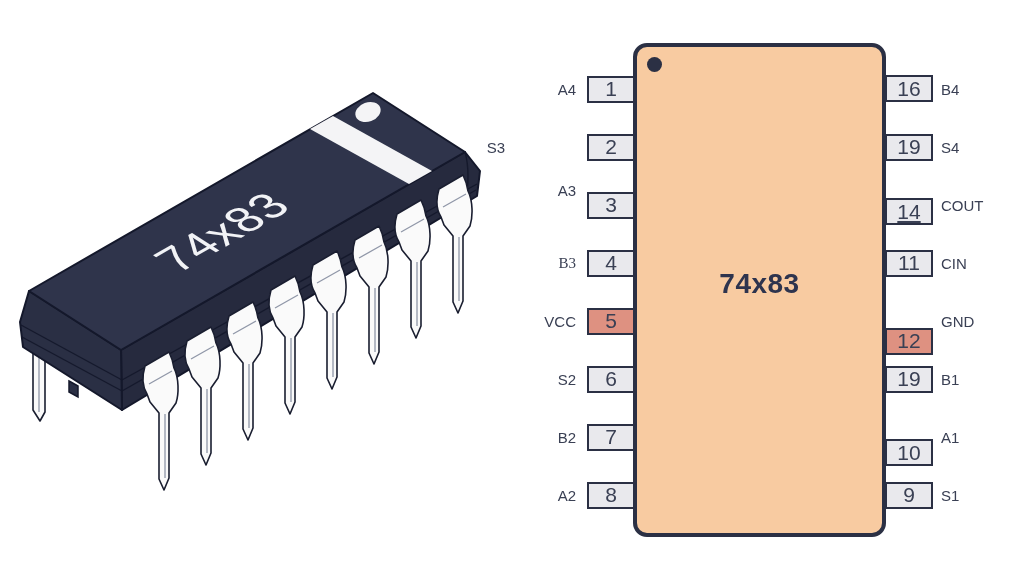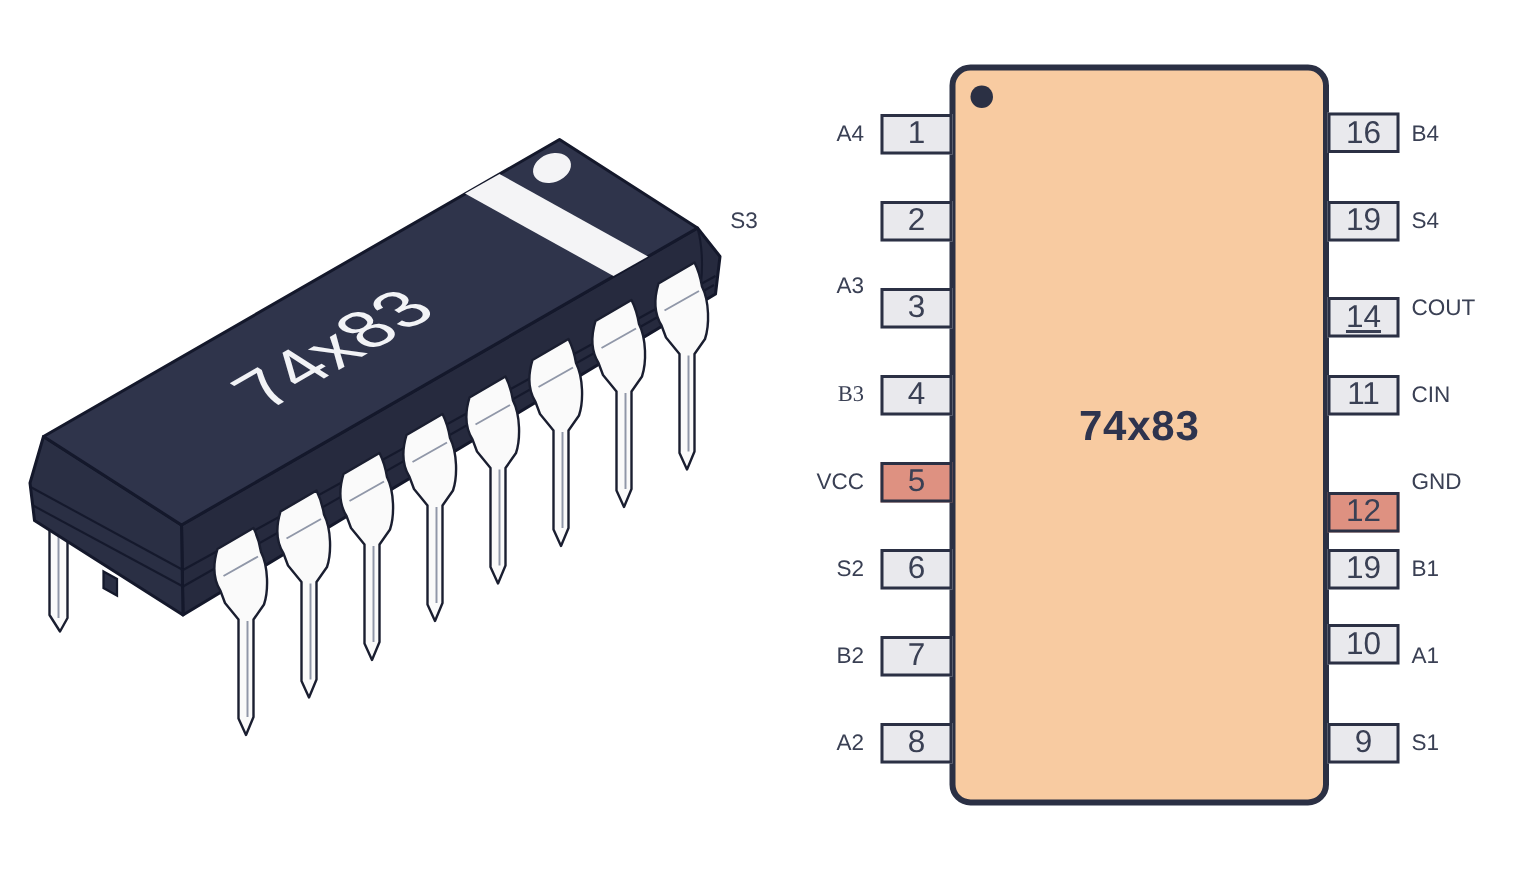--- a/index.html
+++ b/index.html
@@ -132,19 +132,19 @@
   <span class="pin-label right" style="top: 249.5px;">CIN</span>
   <span class="pin-box right" style="top: 249.5px;">11</span>
 
   <span class="pin-label right" style="top: 307.5px;">GND</span>
   <span class="pin-box right hl" style="top: 307.5px; margin-top: 20px;">12</span>
 
   <span class="pin-label right" style="top: 365.5px;">B1</span>
   <span class="pin-box right" style="top: 365.5px;">19</span>
 
   <span class="pin-label right" style="top: 423.5px;">A1</span>
-  <span class="pin-box right" style="top: 416px;">10</span>
+  <span class="pin-box right" style="top: 439px;">10</span>
 
   <span class="pin-label right" style="top: 481.5px;">S1</span>
   <span class="pin-box right" style="top: 481.5px;">9</span>
 </div>
   </div>
 </div>
 
 </body></html>

